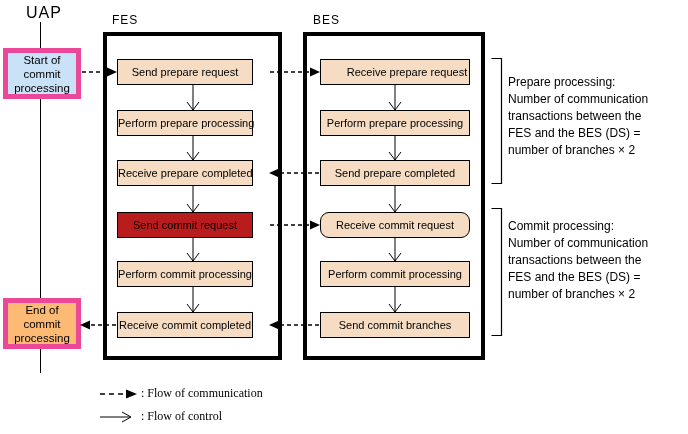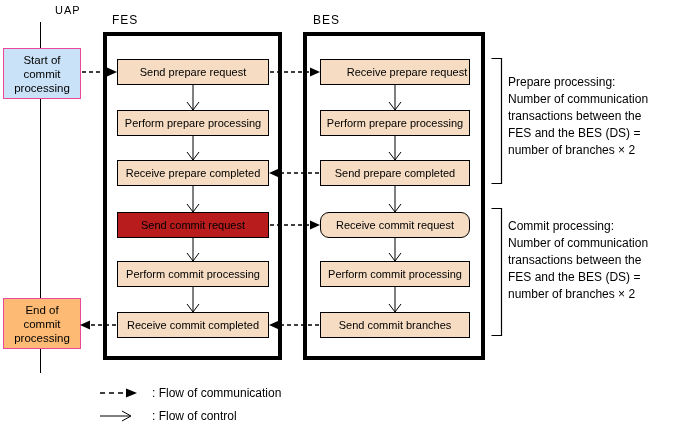--- a/index.html
+++ b/index.html
@@ -1,52 +1,52 @@
 <!DOCTYPE html>
 <html><head>
 <meta charset="utf-8">
 <style>
   html,body{margin:0;padding:0;background:#fff;}
   .stage{
     position:relative;width:688px;height:434px;background:#ffffff;
     font-family:"Liberation Sans",sans-serif;color:#000;overflow:hidden;
   }
   .uap-line{position:absolute;left:40px;top:22px;width:1px;height:351px;background:#000;z-index:0;}
-  .uap-label{position:absolute;left:26px;top:4px;font-size:11px;letter-spacing:1px;z-index:2;margin-left:29px;}
+  .uap-label{position:absolute;left:26px;top:4px;font-size:16px;letter-spacing:1px;z-index:2;}
   .col-label{position:absolute;top:13px;font-size:12px;letter-spacing:1px;z-index:2;}
   .col-label.fes{left:112px;}
   .col-label.bes{left:313px;}
   .server-rect{position:absolute;top:32px;height:328px;border:4px solid #000;box-sizing:border-box;background:transparent;z-index:1;}
   .server-rect.fes{left:103px;width:179px;}
   .server-rect.bes{left:303px;width:182px;}
   .terminal{
-    position:absolute;left:3px;width:78px;height:51px;border:1px solid #ec4899;box-sizing:border-box;
+    position:absolute;left:3px;width:78px;height:51px;border:5px solid #ec4899;box-sizing:border-box;
     display:flex;align-items:center;justify-content:center;text-align:center;
     font-size:11.5px;line-height:14px;white-space:pre-line;z-index:2;background:#C9E2F8;
   }
   .terminal.start{top:48px;}
   .terminal.end{top:298px;}
   .step{
     position:absolute;height:26px;border:1px solid #000;box-sizing:border-box;background:#F5DCC3;
     font-size:11px;line-height:24px;text-align:center;white-space:nowrap;z-index:2;
   }
-  .step.fes{left:117px;width:152px;}
+  .step.fes{left:117px;width:136px;}
   .step.bes{left:320px;width:150px;}
   .overlay{position:absolute;left:0;top:0;width:688px;height:434px;z-index:3;pointer-events:none;}
   .annotation{
     position:absolute;left:508px;width:175px;font-size:12px;line-height:17px;
     white-space:pre-line;z-index:2;
   }
   .annotation.prepare{top:74px;}
   .annotation.commit{top:218px;}
   .legend-row{position:absolute;left:100px;display:flex;align-items:center;z-index:2;}
   .legend-row.communication{top:386px;}
   .legend-row.control{top:409px;text-align:center;}
   .legend-row svg{display:block;}
-  .legend-label{font-size:12px;margin-left:14px;}
+  .legend-label{font-size:12px;margin-left:3px;font-family:Liberation Serif, serif;}
 </style>
 </head>
 <body>
 
 <div class="stage">
 
   <div class="uap-line"></div>
   <div class="uap-label">UAP</div>
 
   <div class="col-label fes">FES</div>

